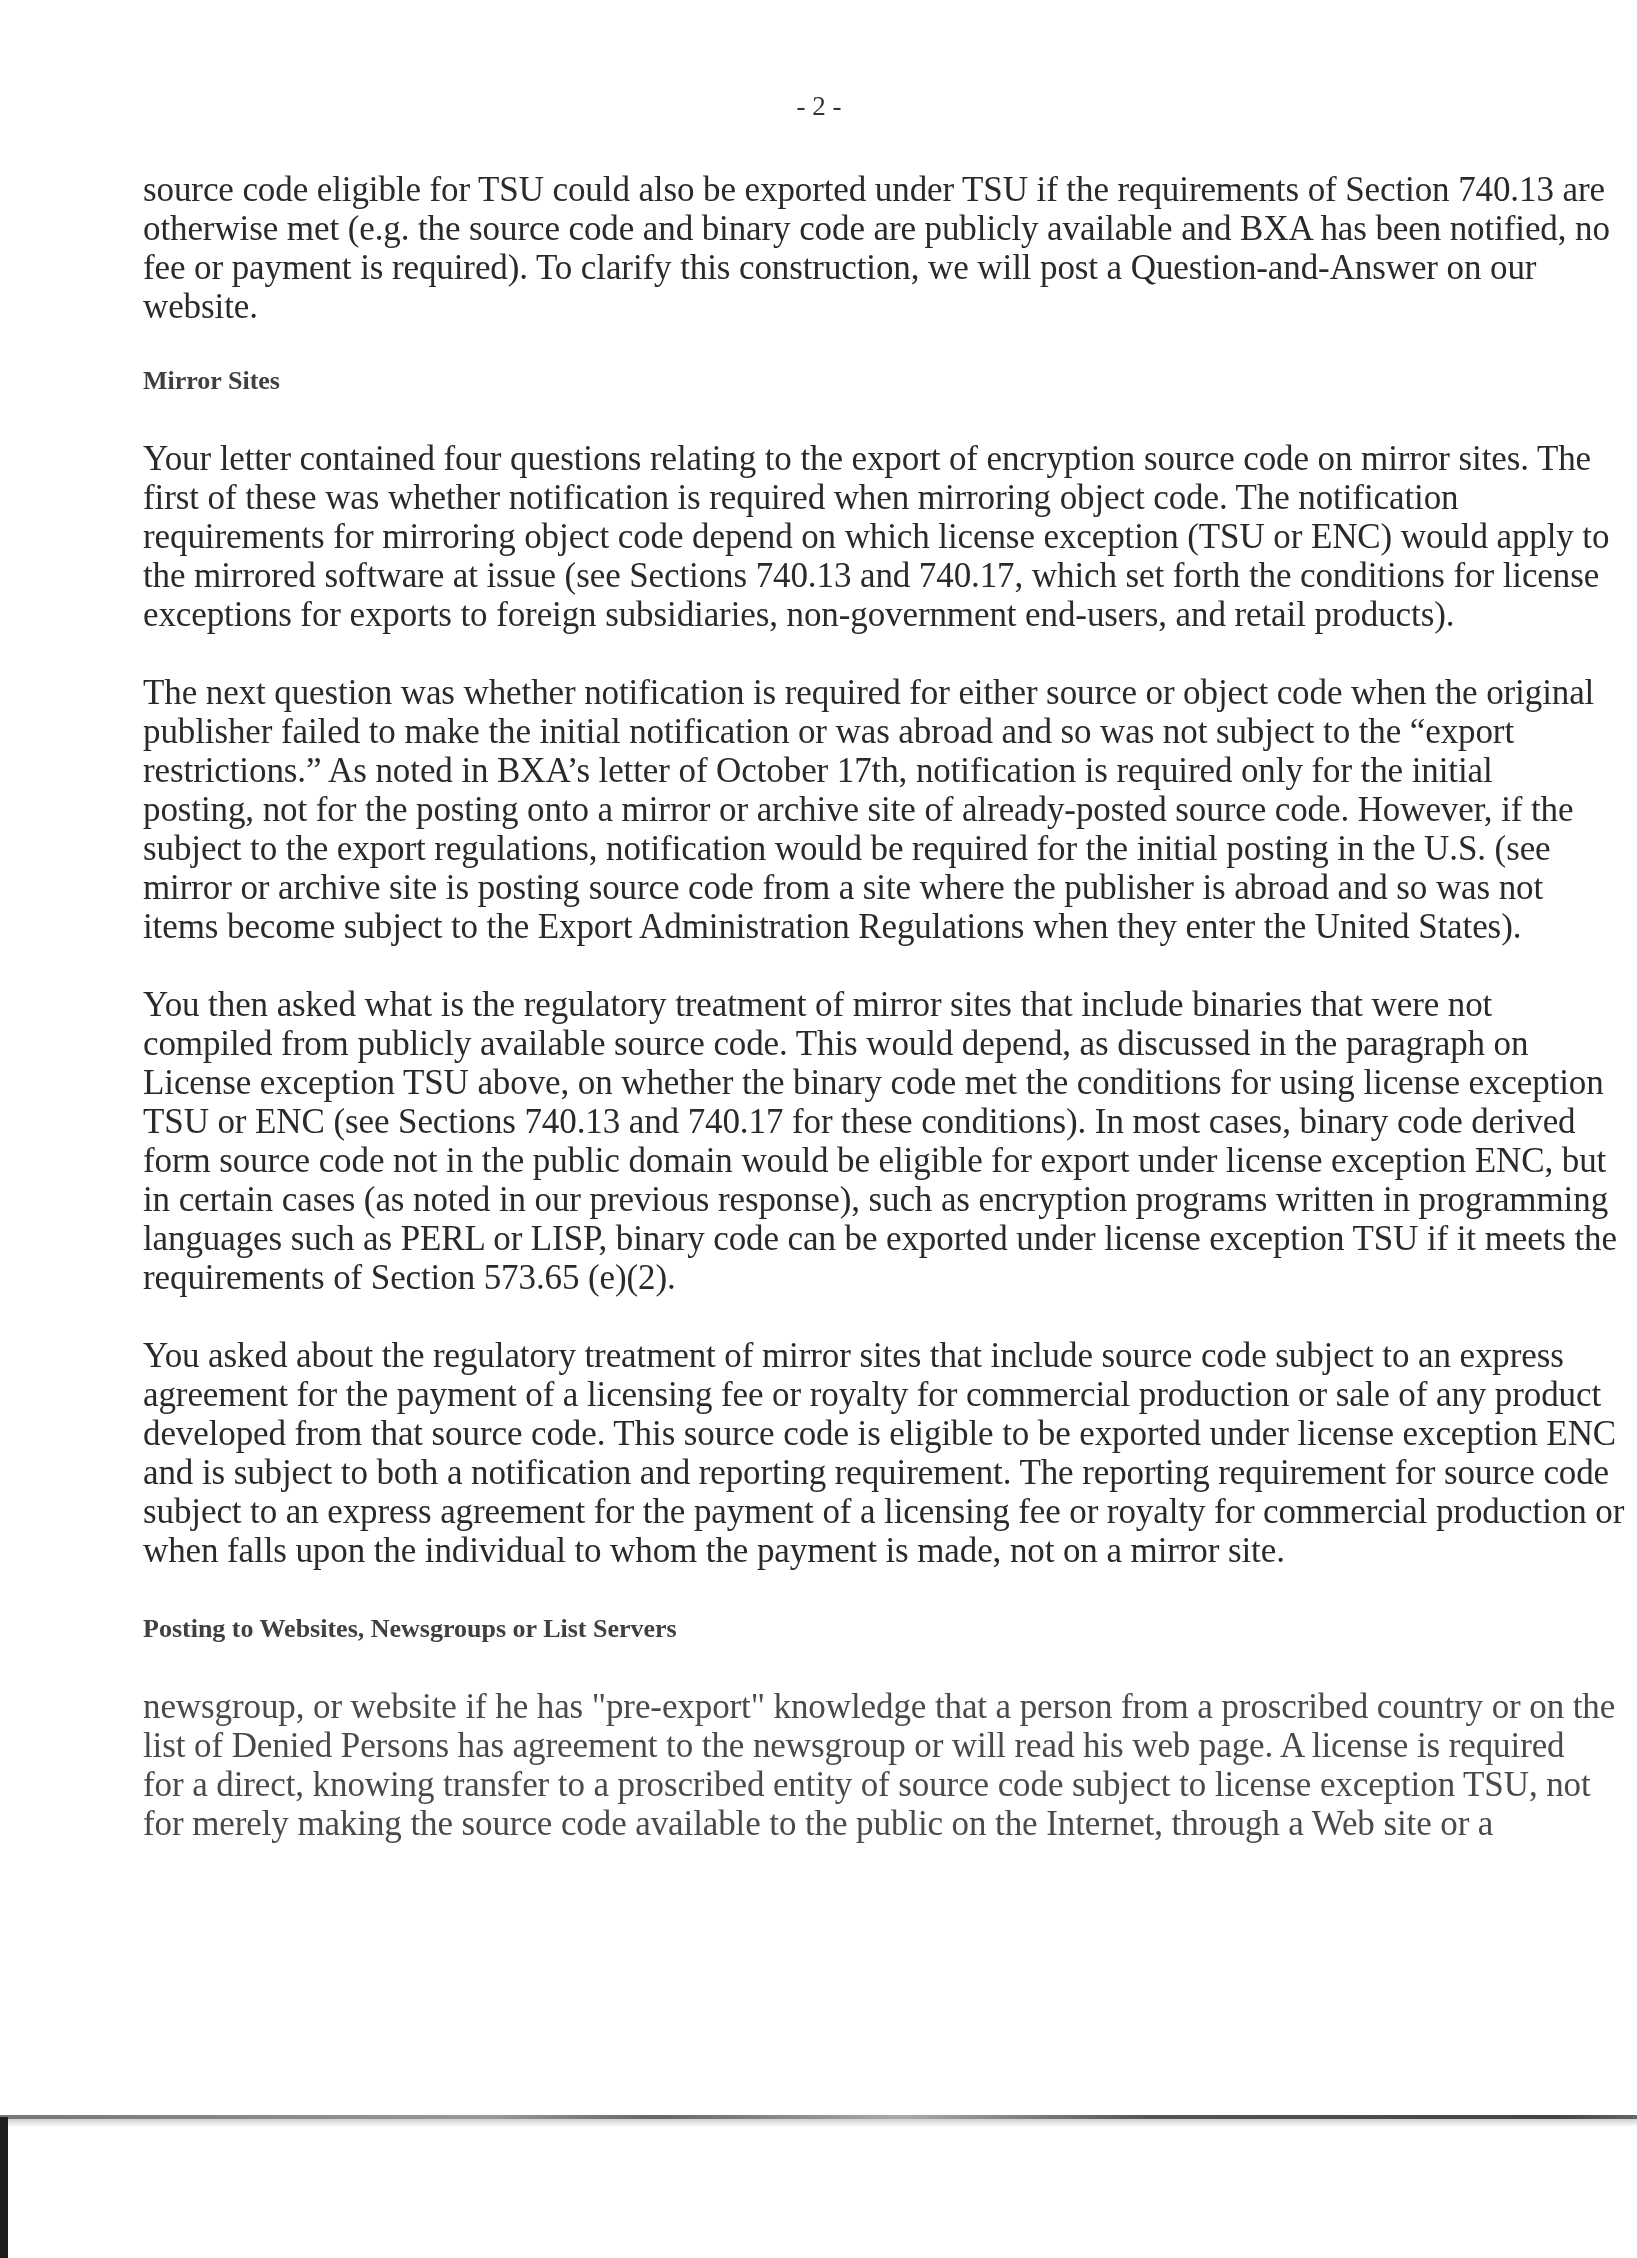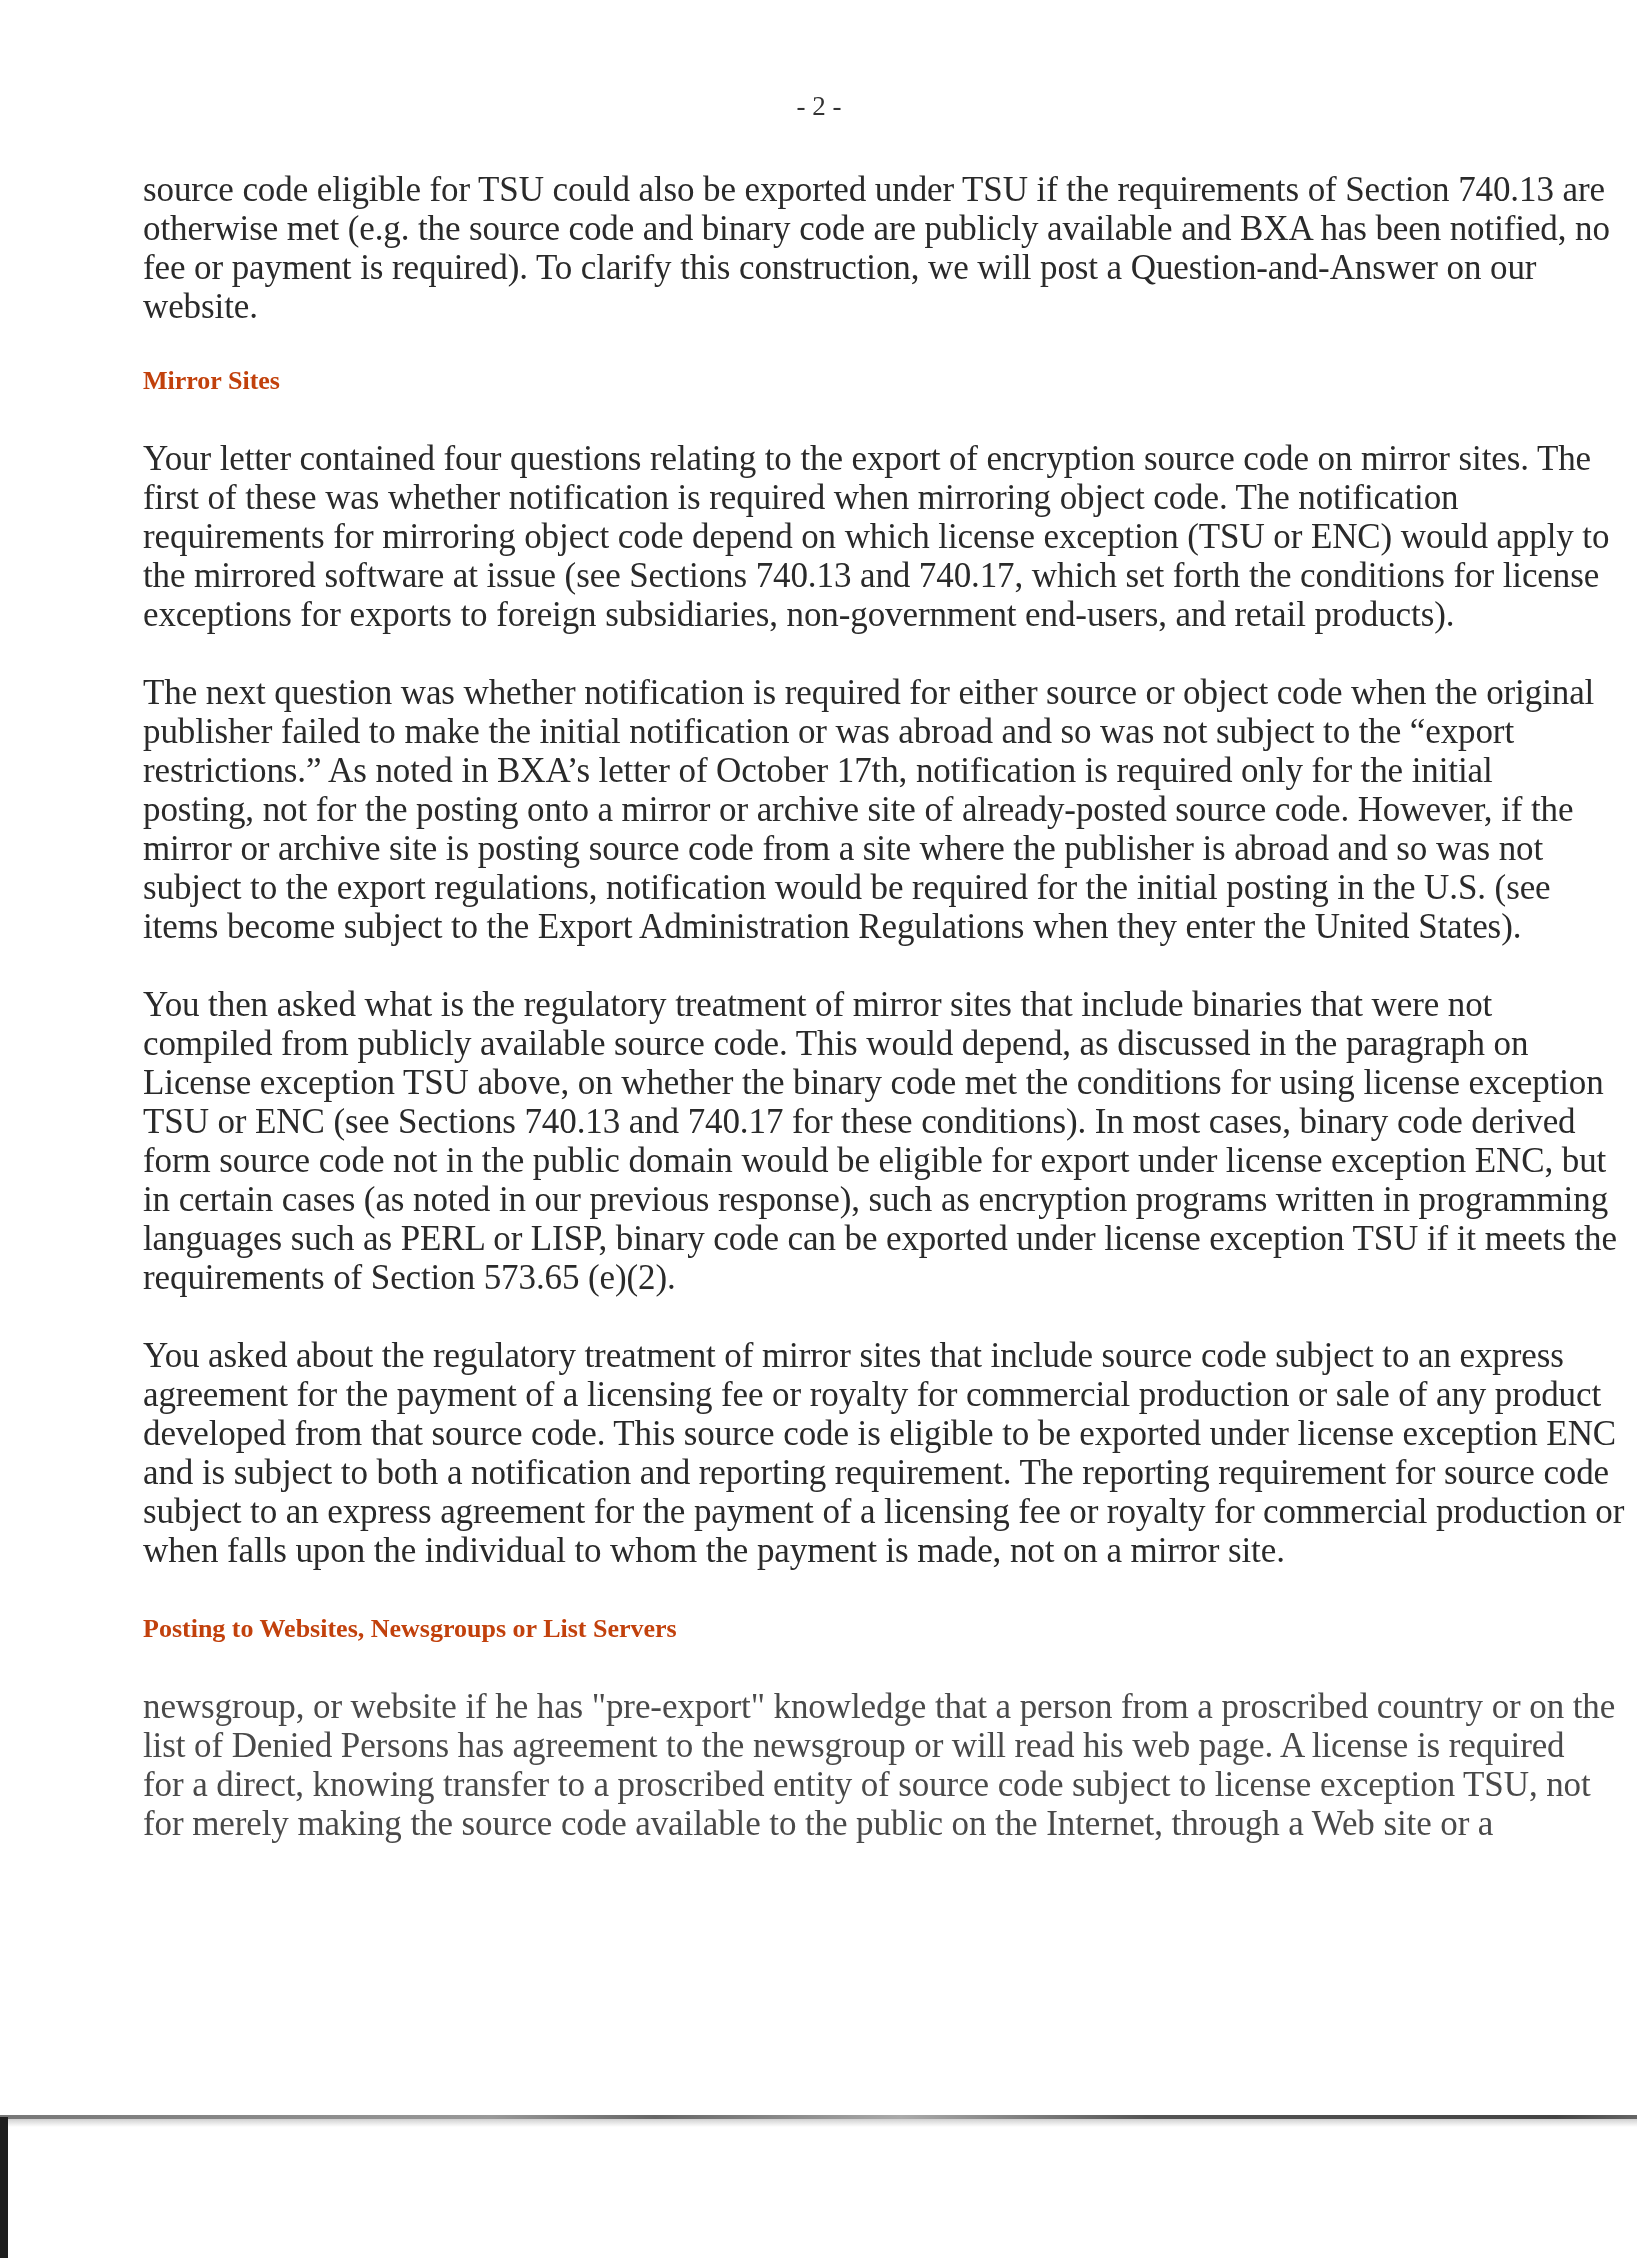--- a/index.html
+++ b/index.html
@@ -16,21 +16,21 @@
   .content {
     position: absolute; left: 143px; top: 170px; width: 1381px;
   }
   .para {
     font-size: 35px; line-height: 39px; margin: 0 0 39px 0;
     text-align: left; letter-spacing: -0.1px;
   }
   .para .line { display: block; white-space: nowrap; }
   .heading {
     font-weight: bold; font-size: 26px; line-height: 39px; margin: 0 0 39px 0;
-    color: #c2410c;
+    color: #404040;
   }
   .heading.mirror { margin-top: -3.9px; }
   .para.last { margin-bottom: 0; }
   .para.light { color: #4a4a4a; }
   .page-edge {
     position: absolute; left: 0; top: 2115px; width: 1638px; height: 3.9px;
     background: linear-gradient(to right, #777 0%, #999 30%, #666 40%, #aaa 55%, #555 70%, #444 95%, #666 100%);
   }
   .page-edge-shadow {
     position: absolute; left: 0; top: 2119px; width: 1638px; height: 7.7px;
@@ -62,22 +62,22 @@
     <span class="line">requirements for mirroring object code depend on which license exception (TSU or ENC) would apply to</span>
     <span class="line">the mirrored software at issue (see Sections 740.13 and 740.17, which set forth the conditions for license</span>
     <span class="line">exceptions for exports to foreign subsidiaries, non-government end-users, and retail products).</span>
   </p>
 
   <p class="para">
     <span class="line">The next question was whether notification is required for either source or object code when the original</span>
     <span class="line">publisher failed to make the initial notification or was abroad and so was not subject to the “export</span>
     <span class="line">restrictions.”  As noted in BXA’s letter of October 17th, notification is required only for the initial</span>
     <span class="line">posting, not for the posting onto a mirror or archive site of already-posted source code.  However, if the</span>
+    <span class="line">subject to the export regulations, notification would be required for the initial posting in the U.S. (see</span>
     <span class="line">mirror or archive site is posting source code from a site where the publisher is abroad and so was not</span>
-    <span class="line">subject to the export regulations, notification would be required for the initial posting in the U.S. (see</span>
     <span class="line">items become subject to the Export Administration Regulations when they enter the United States).</span>
   </p>
 
   <p class="para">
     <span class="line">You then asked what is the regulatory treatment of mirror sites that include binaries that were not</span>
     <span class="line">compiled from publicly available source code.  This would depend, as discussed in the paragraph on</span>
     <span class="line">License exception TSU above, on whether the binary code met the conditions for using license exception</span>
     <span class="line">TSU or ENC (see Sections 740.13 and 740.17 for these conditions).  In most cases, binary code derived</span>
     <span class="line">form source code not in the public domain would be eligible for export under license exception ENC, but</span>
     <span class="line">in certain cases (as noted in our previous response), such as encryption programs written in programming</span>

